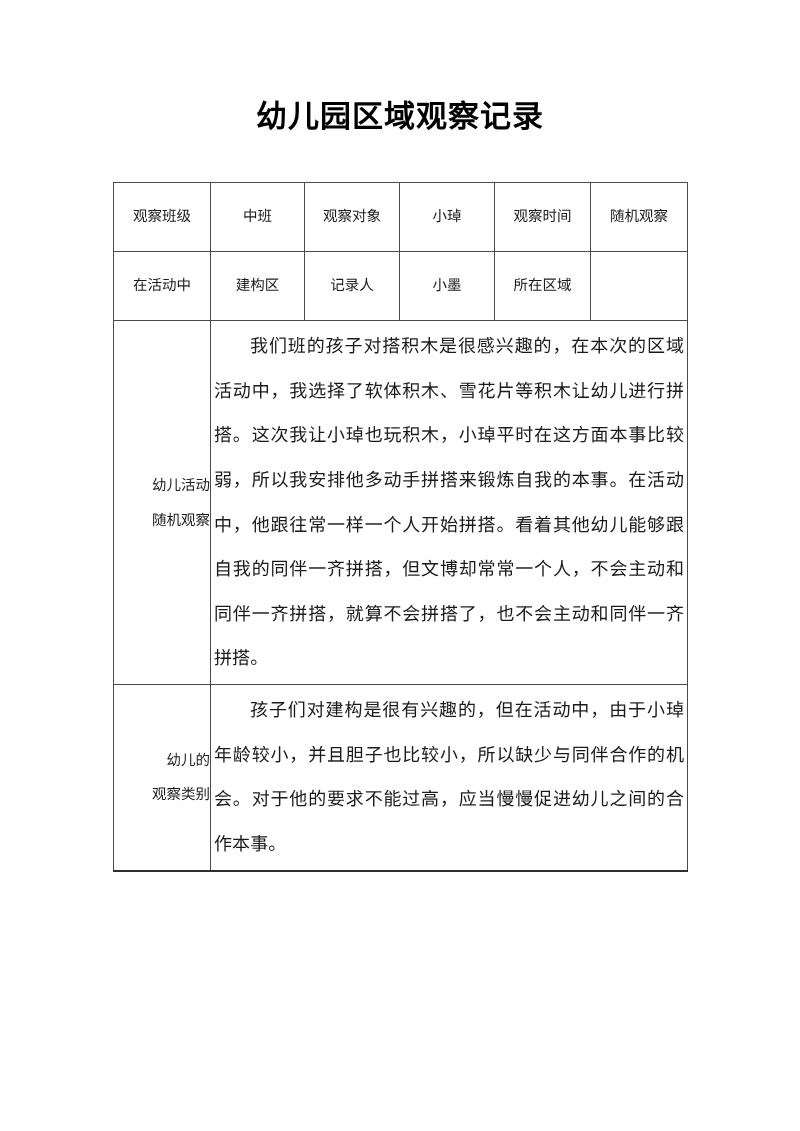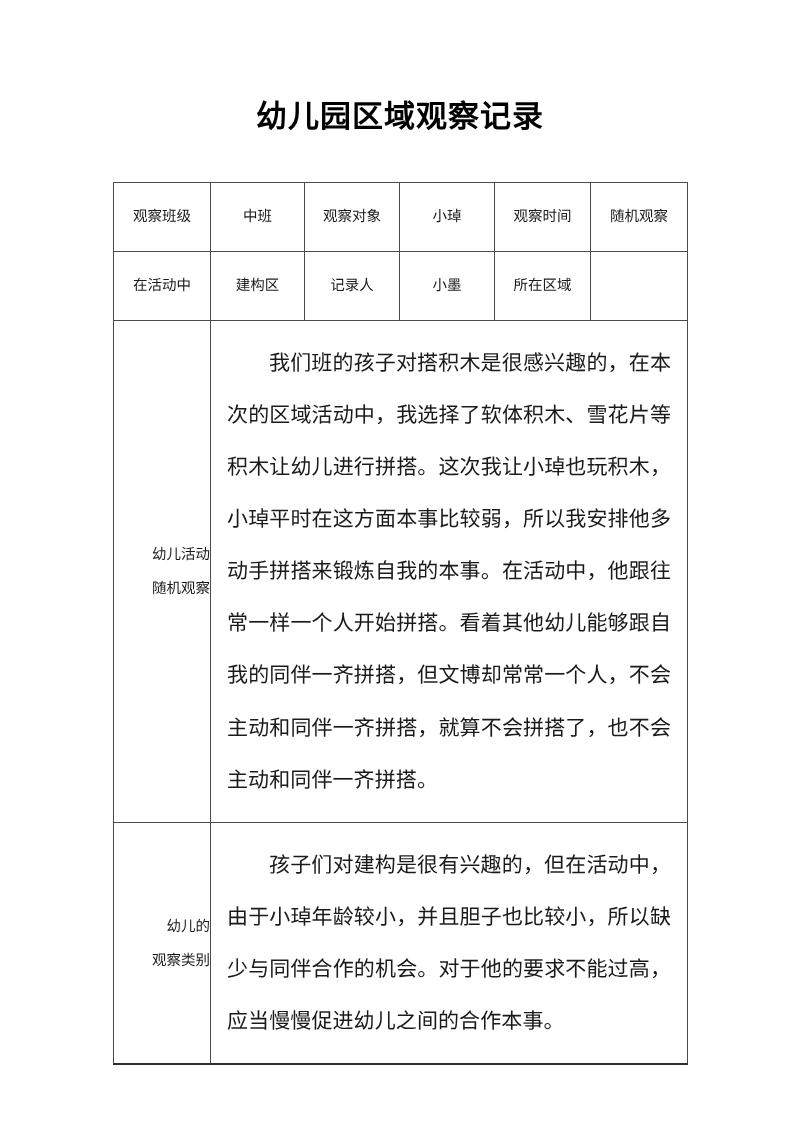--- a/index.html
+++ b/index.html
@@ -74,22 +74,22 @@
     box-sizing: border-box;
   }
   .section-label .lbl-line { display: block; white-space: nowrap; }
 
   .section-body {
     vertical-align: top;
     padding: 14px 12px 14px 14px;
     box-sizing: border-box;
   }
   .section-body p {
-    margin: 16px;
-    font-size: 21px;
+    margin: 3px;
+    font-size: 18px;
     line-height: 2.48;
     text-indent: 2em;
     text-align: justify;
     text-justify: inter-ideograph;
     color: #1a1a1a;
     letter-spacing: 0.1px;
   }
   .row-activity  .section-body { height: 346px; }
   .row-activity  .section-label { height: 346px; }
   .row-analysis  .section-body { height: 183px; }

